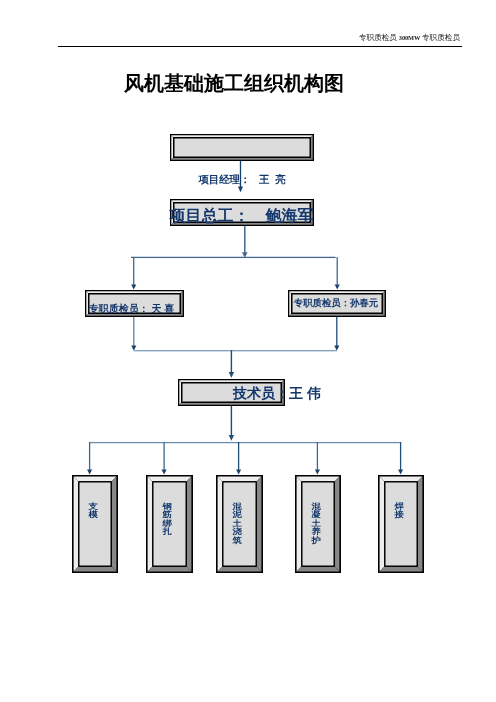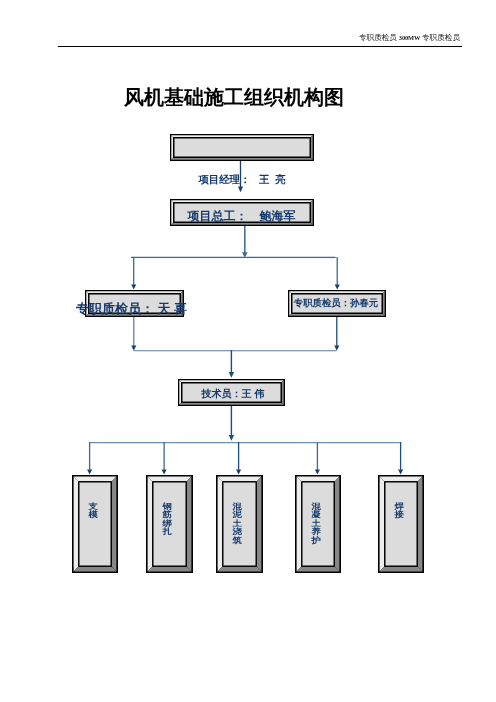--- a/index.html
+++ b/index.html
@@ -15,21 +15,21 @@
   .hdr-text{
     position:absolute;right:36px;top:33px;
     font-family:"Liberation Serif","DejaVu Serif",serif;
     font-size:7.6px;line-height:10px;color:#1a1a1a;white-space:nowrap;
   }
   .hdr-text .hdr-bold{font-weight:700;font-size:6.4px;letter-spacing:-0.15px;}
   .hdr-rule{position:absolute;left:58px;top:46px;width:404px;height:1.4px;background:#000;}
 
   
   .title{
-    position:absolute;left:0;right:0;top:86px;text-align:center;padding-right:28px;
+    position:absolute;left:0;right:0;top:72px;text-align:center;padding-right:28px;
     font-family:"Liberation Serif","DejaVu Serif",serif;
     font-size:20px;line-height:22px;font-weight:700;color:#000;
   }
 
   
   .bx{position:absolute;}
   .bx svg{position:absolute;left:0;top:0;display:block;}
   .bx .lbl{
     position:absolute;left:0;top:0;width:100%;height:100%;
     display:flex;align-items:center;justify-content:center;
@@ -130,33 +130,33 @@
       <div class="bx" style="left: 170px; top: 199px; width: 144px; height: 27px;">
         <svg width="144" height="27" viewBox="0 0 144 27">
           <rect x="0" y="0" width="144" height="27" fill="#000000"></rect>
           <polygon points="1.3,1.3 142.7,1.3 141,3 3,3" fill="#ededed"></polygon>
           <polygon points="1.3,1.3 3,3 3,24 1.3,25.7" fill="#ededed"></polygon>
           <polygon points="142.7,1.3 142.7,25.7 141,24 141,3" fill="#878787"></polygon>
           <polygon points="1.3,25.7 142.7,25.7 141,24 3,24" fill="#878787"></polygon>
           <rect x="3" y="3" width="138" height="21" fill="#000000"></rect>
           <rect x="4.5" y="4.5" width="135" height="18" fill="#dcdcdc"></rect>
         </svg>
-        <div class="lbl" style="font-size: 12px; letter-spacing: 0px; transform: translate(-0.5px, 4.1px);"><span>项目总工：　鲍海军</span></div>
+        <div class="lbl" style="font-size: 16px; letter-spacing: 0px; transform: translate(-0.5px, 4.1px);"><span>项目总工：　鲍海军</span></div>
       </div>
       <div class="bx" style="left: 85px; top: 290px; width: 99px; height: 27px;">
         <svg width="99" height="27" viewBox="0 0 99 27">
           <rect x="0" y="0" width="99" height="27" fill="#000000"></rect>
           <polygon points="1.3,1.3 97.7,1.3 96,3 3,3" fill="#ededed"></polygon>
           <polygon points="1.3,1.3 3,3 3,24 1.3,25.7" fill="#ededed"></polygon>
           <polygon points="97.7,1.3 97.7,25.7 96,24 96,3" fill="#878787"></polygon>
           <polygon points="1.3,25.7 97.7,25.7 96,24 3,24" fill="#878787"></polygon>
           <rect x="3" y="3" width="93" height="21" fill="#000000"></rect>
           <rect x="4.5" y="4.5" width="90" height="18" fill="#dcdcdc"></rect>
         </svg>
-        <div class="lbl" style="font-size: 13px; letter-spacing: 0px; transform: translate(-3px, 5.4px);"><span>专职质检员： 天 喜</span></div>
+        <div class="lbl" style="font-size: 10px; letter-spacing: 0px; transform: translate(-3px, 5.4px);"><span>专职质检员： 天 喜</span></div>
       </div>
       <div class="bx" style="left: 288px; top: 290px; width: 98px; height: 27px;">
         <svg width="98" height="27" viewBox="0 0 98 27">
           <rect x="0" y="0" width="98" height="27" fill="#000000"></rect>
           <polygon points="1.3,1.3 96.7,1.3 95,3 3,3" fill="#ededed"></polygon>
           <polygon points="1.3,1.3 3,3 3,24 1.3,25.7" fill="#ededed"></polygon>
           <polygon points="96.7,1.3 96.7,25.7 95,24 95,3" fill="#878787"></polygon>
           <polygon points="1.3,25.7 96.7,25.7 95,24 3,24" fill="#878787"></polygon>
           <rect x="3" y="3" width="92" height="21" fill="#000000"></rect>
           <rect x="4.5" y="4.5" width="89" height="18" fill="#dcdcdc"></rect>
@@ -166,21 +166,21 @@
       <div class="bx" style="left: 178px; top: 379px; width: 107px; height: 27px;">
         <svg width="107" height="27" viewBox="0 0 107 27">
           <rect x="0" y="0" width="107" height="27" fill="#000000"></rect>
           <polygon points="1.3,1.3 105.7,1.3 104,3 3,3" fill="#ededed"></polygon>
           <polygon points="1.3,1.3 3,3 3,24 1.3,25.7" fill="#ededed"></polygon>
           <polygon points="105.7,1.3 105.7,25.7 104,24 104,3" fill="#878787"></polygon>
           <polygon points="1.3,25.7 105.7,25.7 104,24 3,24" fill="#878787"></polygon>
           <rect x="3" y="3" width="101" height="21" fill="#000000"></rect>
           <rect x="4.5" y="4.5" width="98" height="18" fill="#dcdcdc"></rect>
         </svg>
-        <div class="lbl" style="font-size: 10px; letter-spacing: 0px; transform: translate(1.5px, 0.5px);"><span>技术员：王 伟</span></div>
+        <div class="lbl" style="font-size: 14px; letter-spacing: 0px; transform: translate(1.5px, 0.5px); padding-left: 44px;"><span>技术员：王 伟</span></div>
       </div>
       <div class="bx vert" style="left: 72px; top: 475px; width: 46px; height: 98px;">
         <svg width="46" height="98" viewBox="0 0 46 98">
           <rect x="0" y="0" width="46" height="98" fill="#000000"></rect>
           <polygon points="1.6,1.6 44.4,1.6 39.8,6.199999999999999 6.199999999999999,6.199999999999999" fill="#ededed"></polygon>
           <polygon points="1.6,1.6 6.199999999999999,6.199999999999999 6.199999999999999,91.8 1.6,96.4" fill="#ededed"></polygon>
           <polygon points="44.4,1.6 44.4,96.4 39.8,91.8 39.8,6.199999999999999" fill="#878787"></polygon>
           <polygon points="1.6,96.4 44.4,96.4 39.8,91.8 6.199999999999999,91.8" fill="#878787"></polygon>
           <rect x="6.199999999999999" y="6.199999999999999" width="33.6" height="85.6" fill="#000000"></rect>
           <rect x="7.499999999999999" y="7.499999999999999" width="31" height="83" fill="#dcdcdc"></rect>

